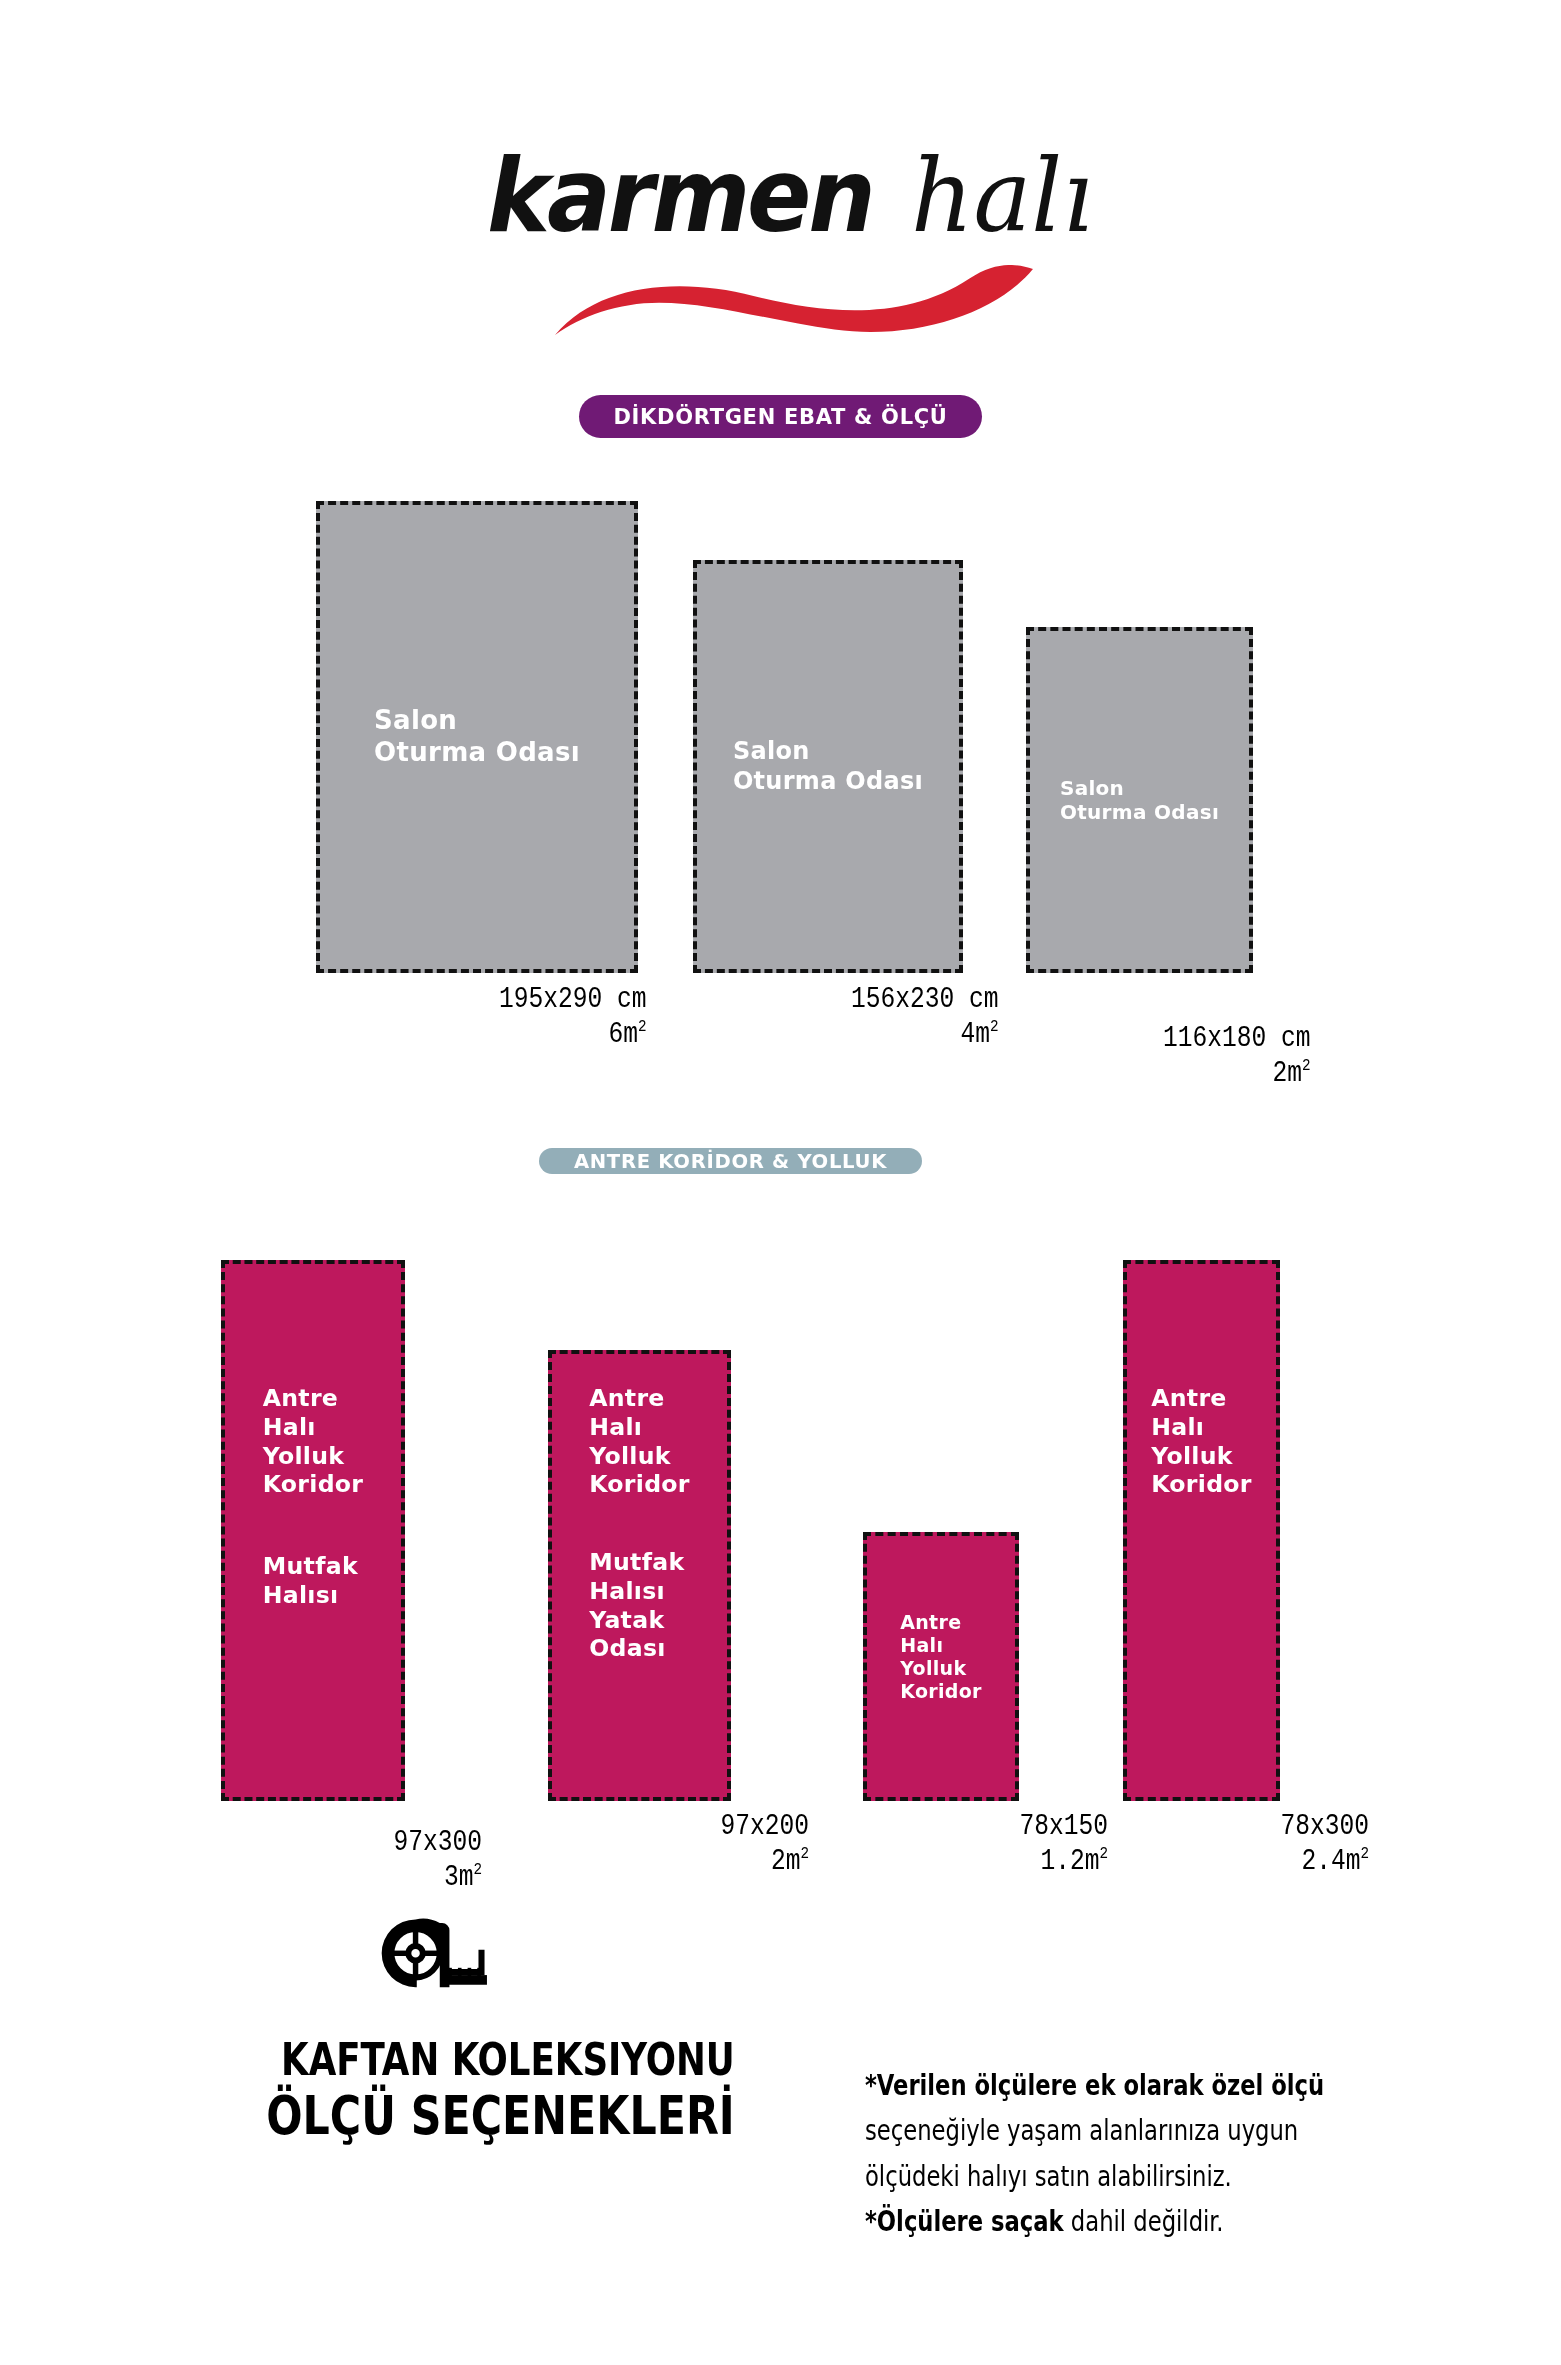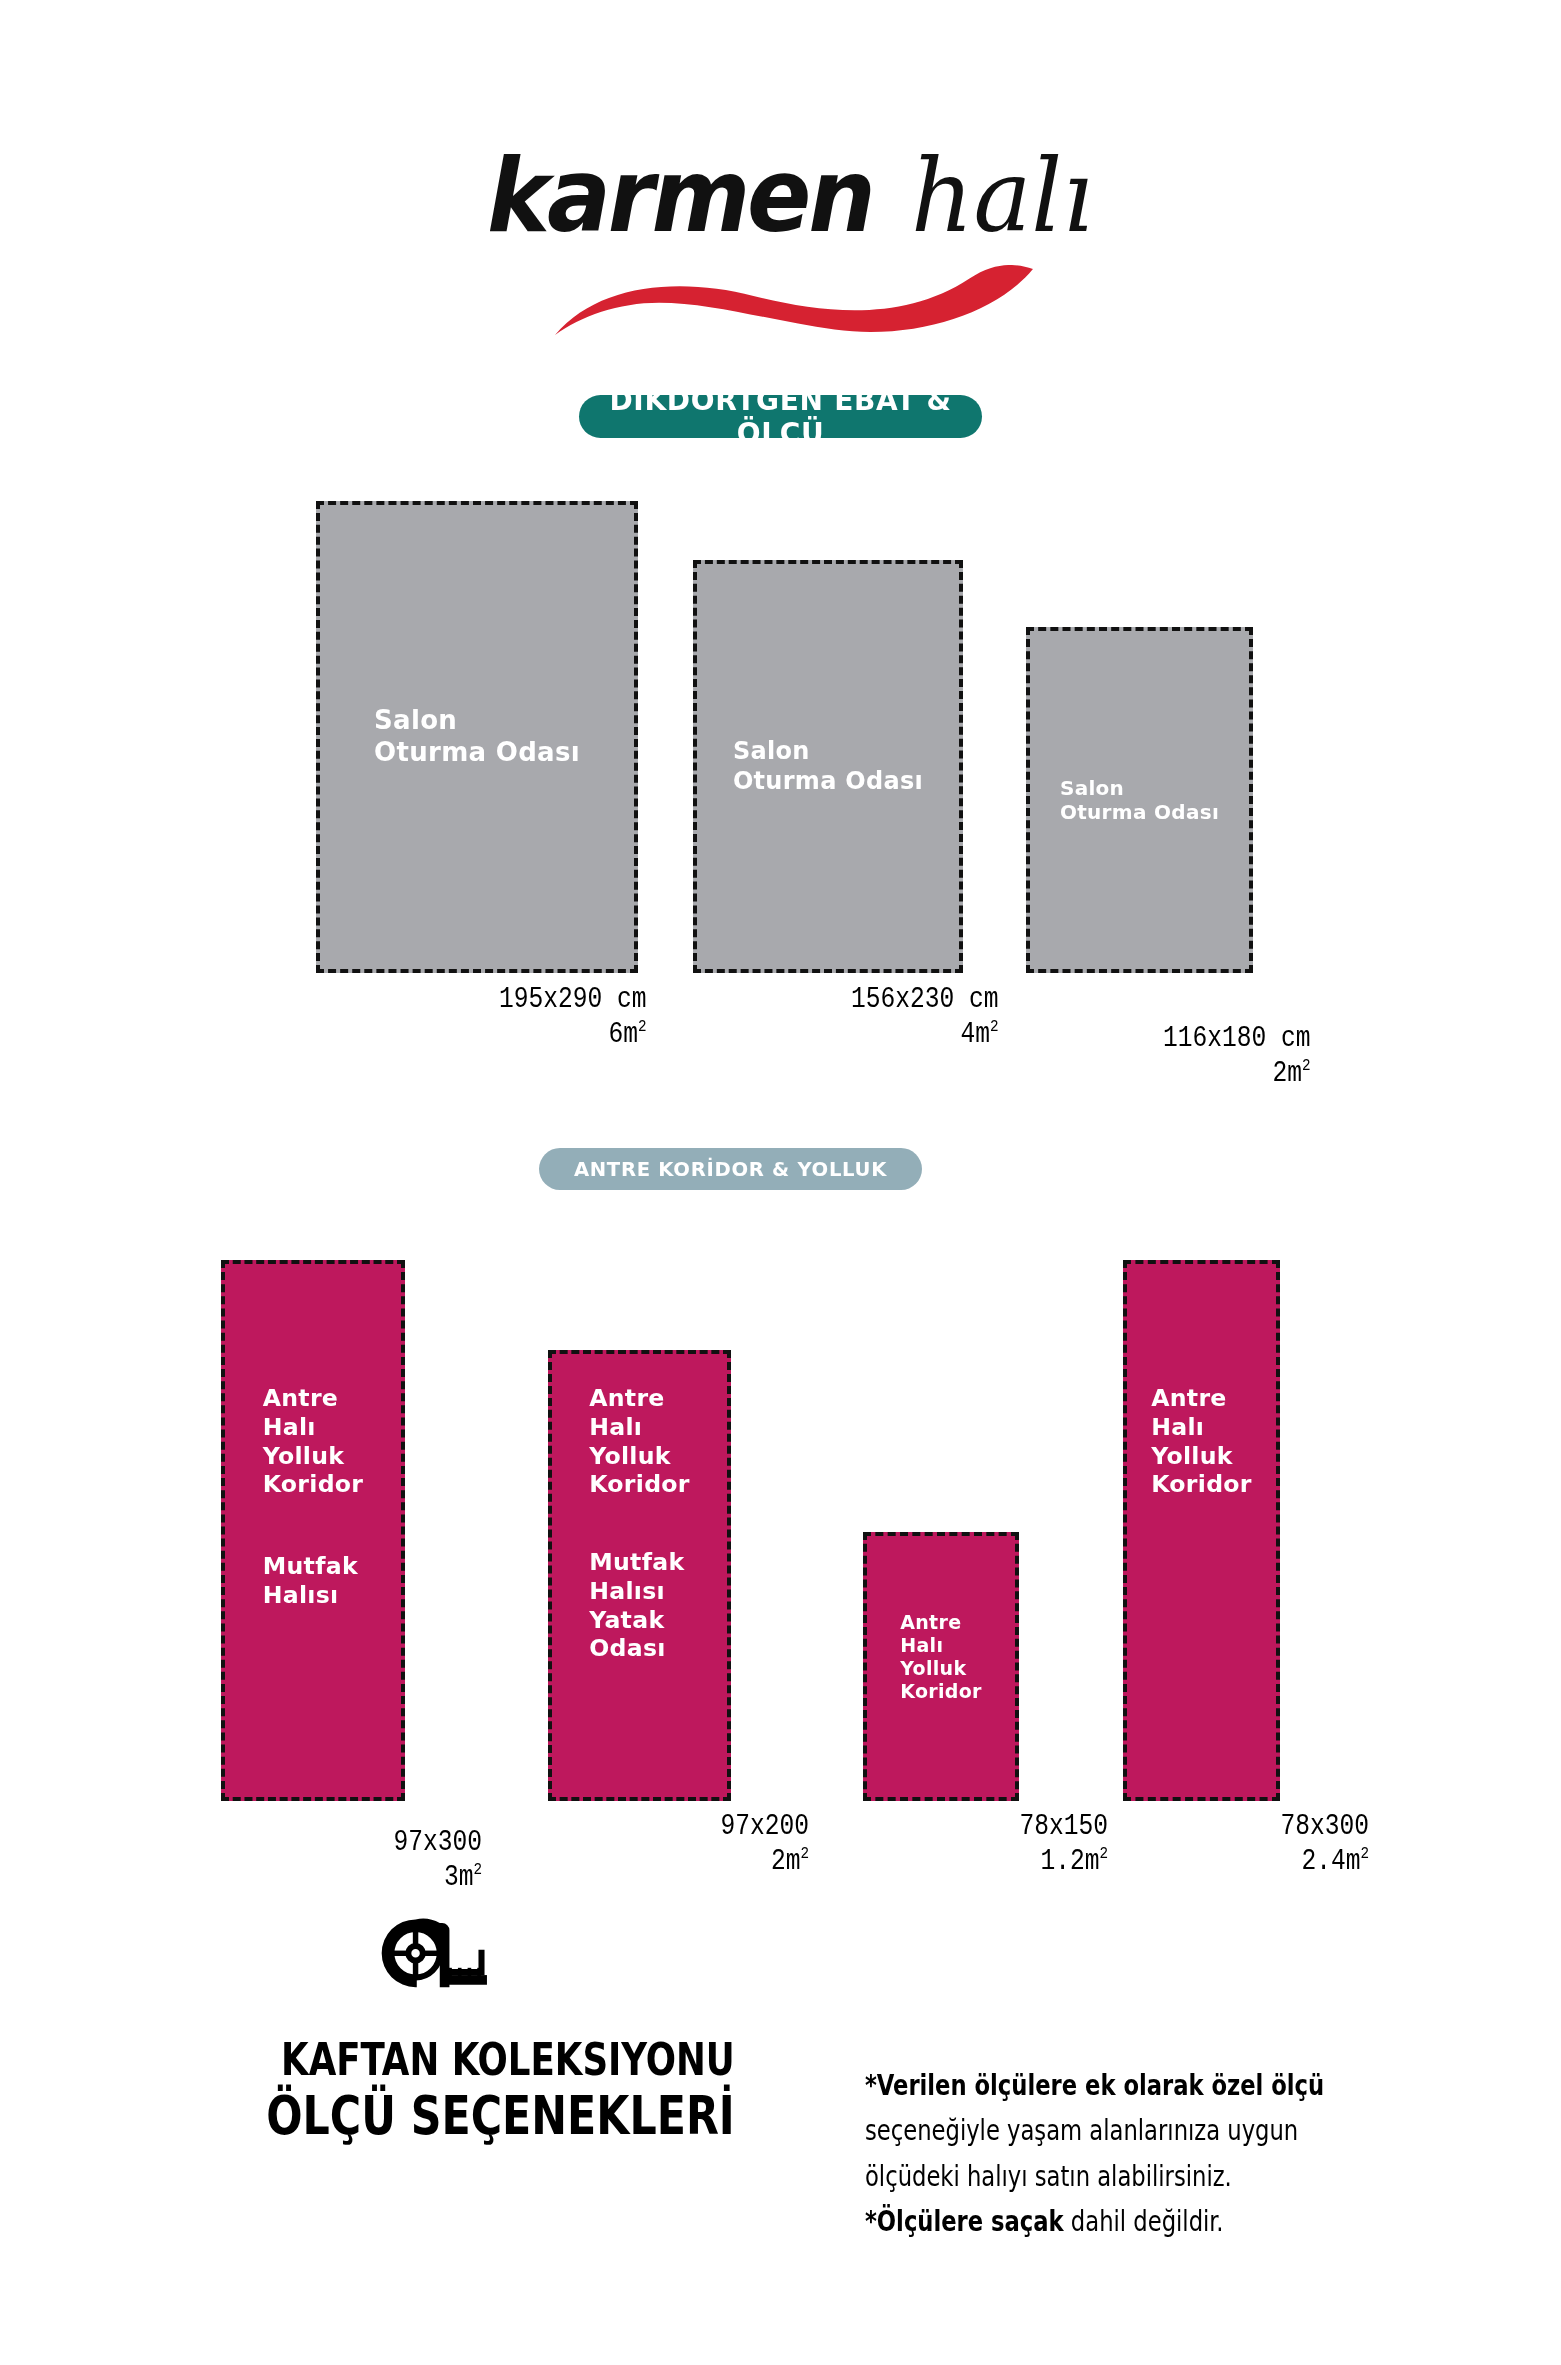--- a/index.html
+++ b/index.html
@@ -77,28 +77,28 @@
     display: flex;
     align-items: center;
     justify-content: center;
     box-sizing: border-box;
   }
   #badge-rect {
     left: 579px;
     top: 395px;
     width: 403px;
     height: 43px;
-    background: #0f766e;
-    font-size: 28px;
+    background: #701a75;
+    font-size: 21px;
   }
   #badge-runner {
     left: 539px;
     top: 1148px;
     width: 383px;
-    height: 42px;
+    height: 26px;
     background: #93aeb8;
     font-size: 19.6px;
   }
 
   
   .rug {
     position: absolute;
     box-sizing: border-box;
     border: 4.7px dashed #111111;
     display: flex;

